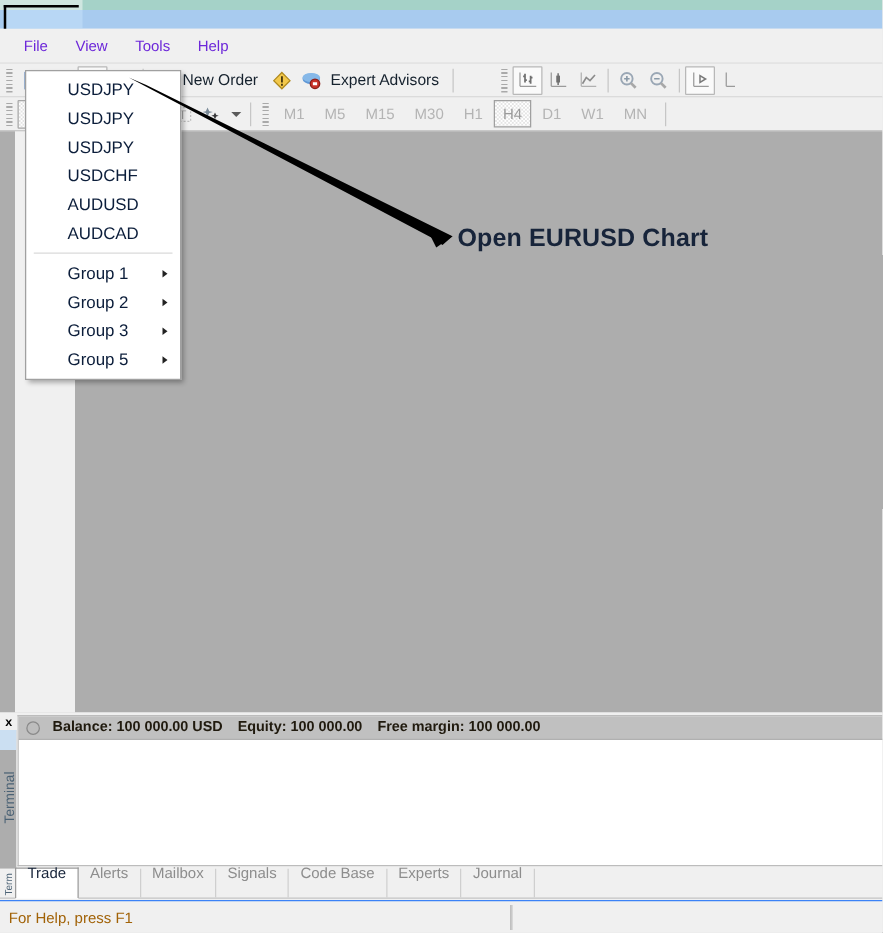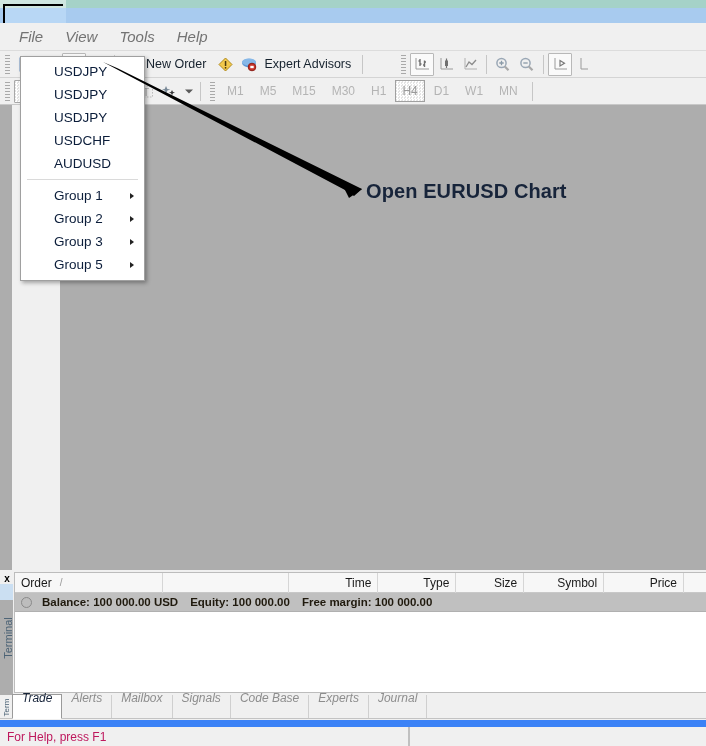--- a/index.html
+++ b/index.html
@@ -42,24 +42,23 @@
 
   
   .menubar {
     position: absolute; left: 0; top: 23px; width: 706px; height: 28px;
     background: #f0f0f0;
     border-bottom: 1px solid #dcdcdc;
     display: flex; align-items: center;
     padding-left: 8px;
   }
   .menu-item {
-    font-size: 15px; color: #737373;
+    font-size: 12px; color: #6d28d9;
     padding: 3px 11px;
     cursor: default;
-    font-style: italic;
   }
 
   
   .toolbar {
     position: absolute; left: 0; width: 706px; height: 27px;
     background: #f0f0f0;
     display: flex; align-items: center;
     border-bottom: 1px solid #d4d4d4;
   }
   .toolbar-1 { top: 51px; }
@@ -256,39 +255,39 @@
   .tab-grip span {
     transform: rotate(-90deg);
     white-space: nowrap; font-size: 8px;
   }
   .tab {
     font-size: 12px; color: #8d8d8d;
     padding: 3px 9px 20px 9px;
     white-space: nowrap; flex: 0 0 auto;
     border-right: 1px solid #cfcfcf;
     height: 21px;
-    display: flex; align-items: center; font-style: italic;
+    display: flex; align-items: center;
   }
   .tab.sel {
     color: #17243a;
     background: #ffffff;
     border: 1px solid #9a9a9a;
     border-bottom: 1px solid #ffffff;
     height: 23px;
     margin-bottom: -1px;
   }
 
   
   .statusbar {
     position: absolute; left: 0; top: 720px;
     width: 706px; height: 26px;
     background: #f0f0f0;
     display: flex; align-items: center;
-    border-top: 7px solid #3b82f6;
-    font-size: 12px; color: #be185d;
+    border-top: 1px solid #3b82f6;
+    font-size: 12px; color: #a16207;
   }
   .sb-cell { height: 26px; display: flex; align-items: center; padding: 0 7px; }
   .sb-div { width: 1px; height: 20px; background: #c0c0c0; }
 </style>
 </head>
 <body>
 
 <div id="app">
 
   <div class="titlebar-teal"></div>
@@ -527,20 +526,21 @@
   <div class="workspace">
     <div class="ws-leftpanel"></div>
   </div>
 
   <div class="dropdown">
     <div class="dd-item">USDJPY</div>
     <div class="dd-item">USDJPY</div>
     <div class="dd-item">USDJPY</div>
     <div class="dd-item">USDCHF</div>
     <div class="dd-item">AUDUSD</div>
+    <div class="dd-item">AUDCAD</div>
     <div class="dd-sep"></div>
     <div class="dd-item">
       <span>Group 1</span>
       <span class="dd-arrow"></span>
     </div>
     <div class="dd-item">
       <span>Group 2</span>
       <span class="dd-arrow"></span>
     </div>
     <div class="dd-item">
@@ -559,33 +559,20 @@
   </svg>
   <div class="annot-label">Open EURUSD Chart</div>
 
   <div class="terminal">
     <div class="term-vstrip"></div>
     <div class="term-vstrip-hi"></div>
     <div class="term-closebtn">x</div>
     <div class="term-vlabel">Terminal</div>
 
     <div class="term-body">
-      <div class="term-header">
-        <div class="th-cell" style="width:148px;">
-          <span>Order</span>
-          <span class="th-sort">/</span>
-        </div>
-        <div class="th-cell" style="width:126px;"></div>
-        <div class="th-cell r" style="width:90px;">Time</div>
-        <div class="th-cell r" style="width:78px;">Type</div>
-        <div class="th-cell r" style="width:68px;">Size</div>
-        <div class="th-cell r" style="width:80px;">Symbol</div>
-        <div class="th-cell r" style="width:80px;">Price</div>
-        <div class="th-cell r" style="width:22px;border-right:none;"></div>
-      </div>
 
       <div class="term-balance-row">
         <span class="bal-icon"></span>
         <span class="bal-seg">Balance: 100 000.00 USD</span>
         <span class="bal-seg">Equity: 100 000.00</span>
         <span class="bal-seg">Free margin: 100 000.00</span>
       </div>
     </div>
   </div>
 

